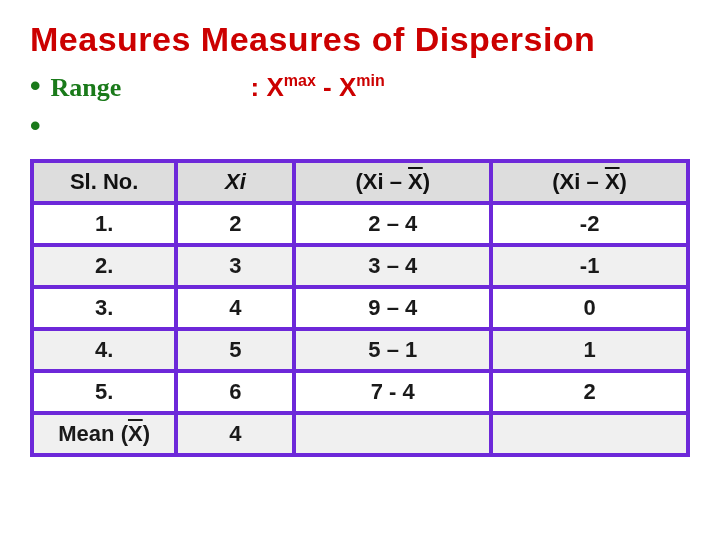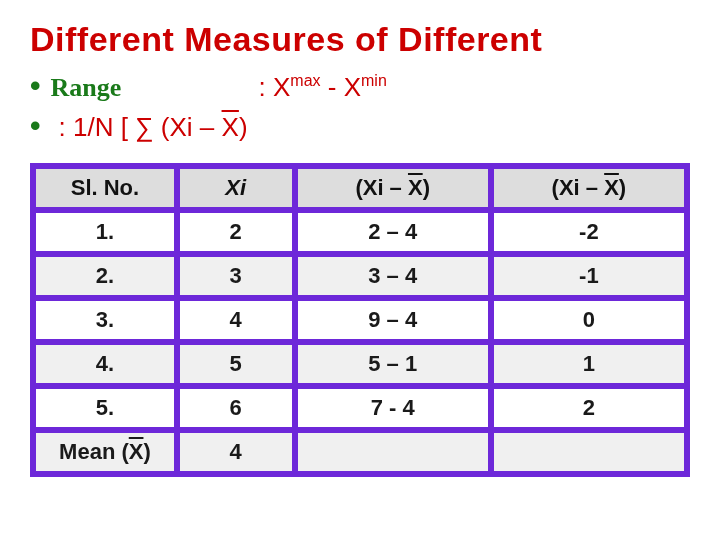--- a/index.html
+++ b/index.html
@@ -52,21 +52,21 @@
 
     table {
       width: 100%;
       border-collapse: collapse;
       font-size: 22px;
       font-weight: bold;
       color: #1a1a1a;
     }
 
     table th, table td {
-      border: 6px solid #6d28d9;
+      border: 4px solid #6d28d9;
       padding: 6px 12px;
       text-align: center;
       margin-left: 48px;
     }
 
     table thead th {
       background: #ddd;
       color: #111;
       font-size: 22px;
     }
@@ -78,40 +78,37 @@
     table tbody tr {
       background: #ffffff;
     }
 
     .col-slno { width: 22%; text-align: center; }
     .col-xi   { width: 18%; text-align: center; font-style: italic; }
     .col-xi2  { width: 30%; text-align: center; }
     .col-xi3  { width: 30%; text-align: center; }
     .green { color: #1a7a1a; font-family: Liberation Serif, serif; }
 
-    .range-formula { color: #cc0000; font-size: 26px; font-weight: normal; margin-left: 8px; }
+    .range-formula { color: #cc0000; font-size: 26px; font-weight: bold; margin-left: 0; }
   </style>
 </head>
 <body>
 
-<h1>Different Measures of Different</h1>
+<h1>Measures Measures of Dispersion</h1>
 
 <div class="bullets">
   <div class="bullet-item">
     <span class="bullet-dot">•</span>
     <span class="bullet-label green">Range</span>
     <span class="range-formula">
       : X<sup style="font-size:16px;">max</sup> - X<sup style="font-size:16px;">min</sup>
     </span>
   </div>
   <div class="bullet-item">
     <span class="bullet-dot">•</span>
-    <span class="range-formula">
-      : 1/N [ ∑ (Xi – <span class="overline">X</span>)
-    </span>
   </div>
 </div>
 
 <table>
   <thead>
     <tr>
       <th class="col-slno">Sl. No.</th>
       <th class="col-xi">Xi</th>
       <th class="col-xi2">(Xi – <span class="overline">X</span>)</th>
       <th class="col-xi3">(Xi – <span class="overline">X</span>)</th>

